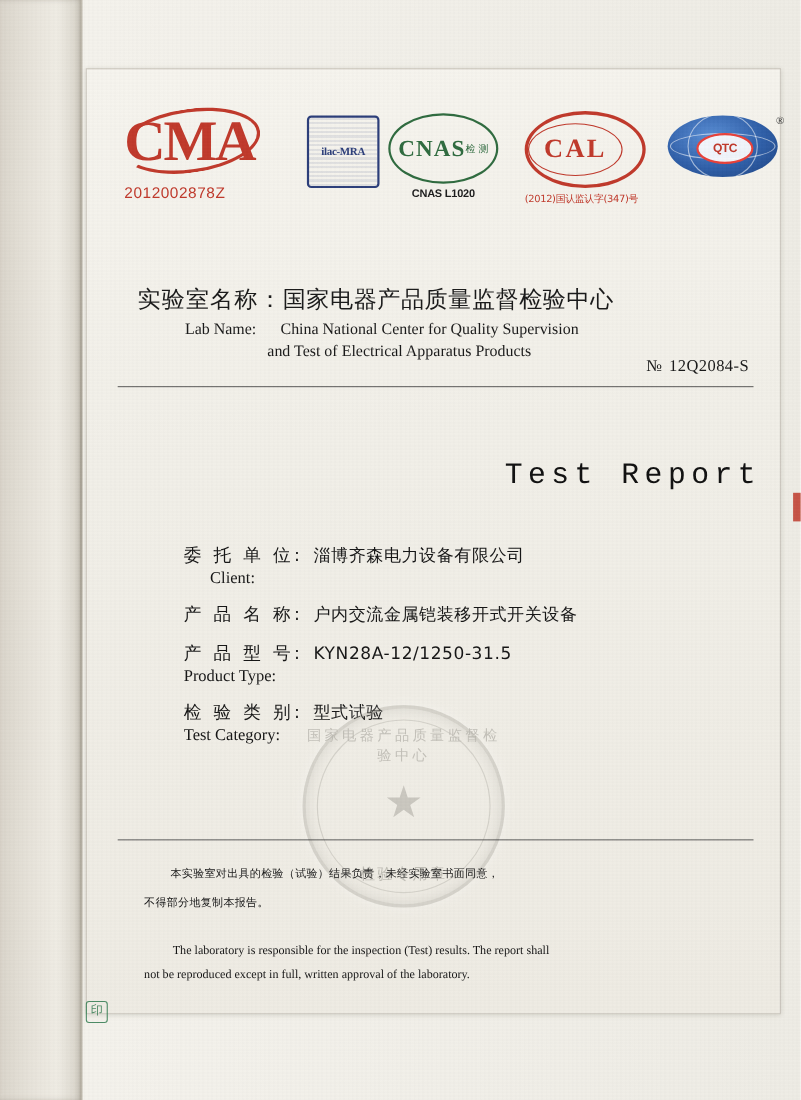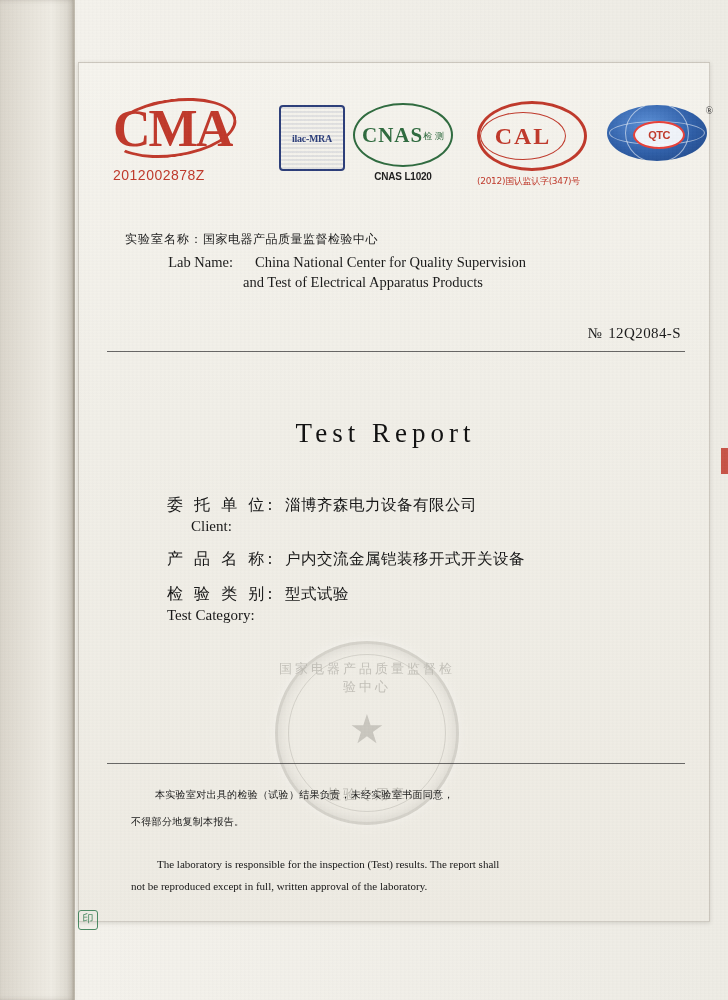--- a/index.html
+++ b/index.html
@@ -223,24 +223,25 @@
 
   
   #labblock {
     position: absolute;
     left: 46px;
     top: 168px;
     width: 560px;
   }
   .cn { font-family: "DejaVu Sans", sans-serif; }
   .lab-row1 {
-    font-size: 12px;
+    font-size: 21px;
     color: #1a1a1a;
     white-space: nowrap;
     letter-spacing: .5px;
+    margin-top: 27px;
   }
   .lab-row1 .label { letter-spacing: 1px; }
   .lab-row2 {
     margin-top: 6px;
     font-size: 14.5px;
     color: #1a1a1a;
     display: flex;
   }
   .lab-row2 .en-label {
     width: 108px;
@@ -282,25 +283,25 @@
     font-size: 30px;
     color: #111;
     letter-spacing: 4px;
     font-family: "DejaVu Sans", sans-serif;
     font-weight: bold;
   }
   #title-en {
     position: absolute;
     top: 355px;
     left: 0; right: 17px;
-    text-align: center;
+    text-align: right;
     font-size: 27px;
     color: #111;
     letter-spacing: 5px;
-    font-family: Liberation Serif, serif;
+    font-family: Liberation Mono, monospace;
   }
 
   
   #fields {
     position: absolute;
     left: 88px;
     top: 432px;
     width: 500px;
   }
   .field { margin-bottom: 14px; position: relative; }
@@ -512,20 +513,27 @@
         <div class="en-label en-indent">Client:</div>
       </div>
 
       <div class="field">
         <div class="cn-line">
           <span class="cn-label">产 品 名 称:</span>
           <span class="cn-value">户内交流金属铠装移开式开关设备</span>
         </div>
       </div>
 
+      <div class="field">
+        <div class="cn-line">
+          <span class="cn-label">产 品 型 号:</span>
+          <span class="cn-value">KYN28A-12/1250-31.5</span>
+        </div>
+        <div class="en-label">Product Type:</div>
+      </div>
 
       <div class="field">
         <div class="cn-line">
           <span class="cn-label">检 验 类 别:</span>
           <span class="cn-value">型式试验</span>
         </div>
         <div class="en-label">Test Category:</div>
       </div>
 
     </div>

